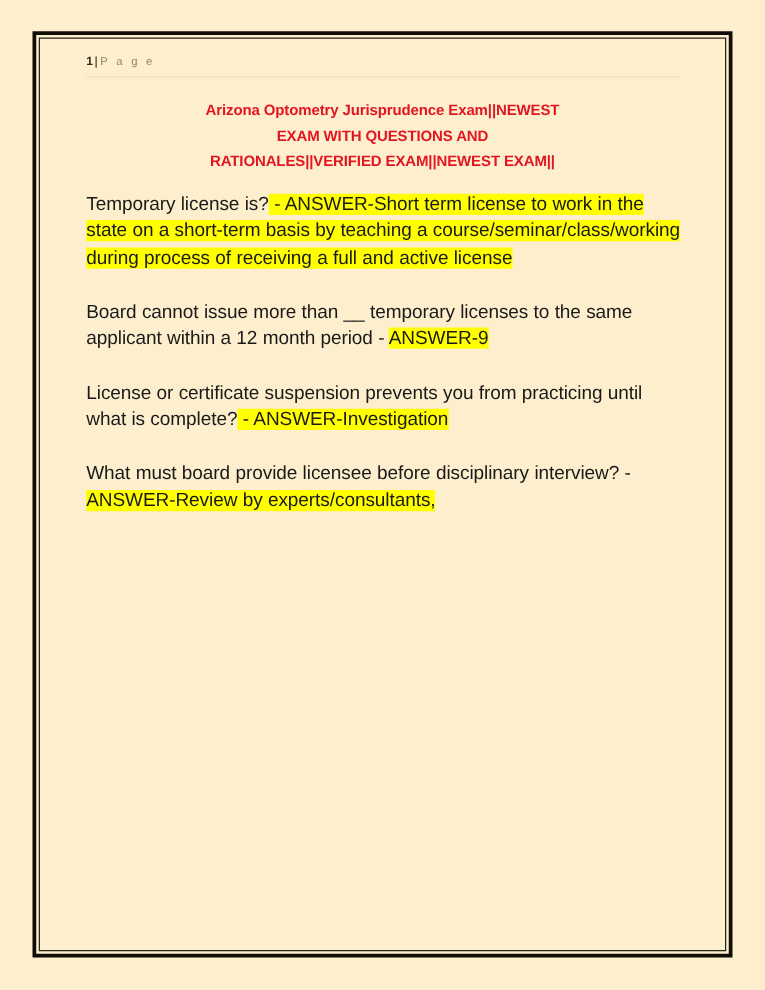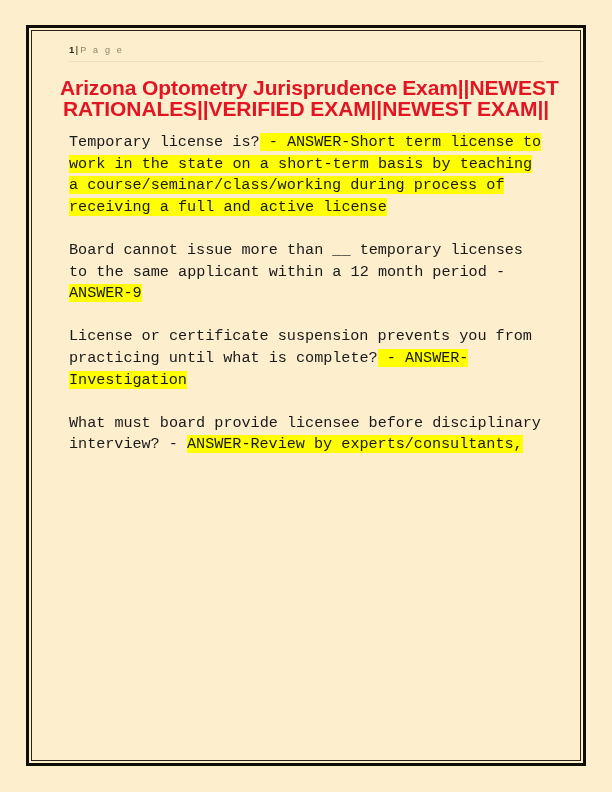--- a/index.html
+++ b/index.html
@@ -81,39 +81,38 @@
     height: 1px;
     background: #ece0c0;
   }
 
   
   .doc-title {
     margin: 16px 22px 0 22px;
     text-align: center;
     color: #e21522;
     font-weight: bold;
-    font-size: 21px;
+    font-size: 12px;
     line-height: 20.5px;
     letter-spacing: -0.1px;
   }
   .doc-title .tline { display: block; white-space: nowrap; }
 
   
   .qa-list {
     margin: 13px 0 0 31px;
     width: 478px;
   }
   .qa-block {
     font-size: 15.2px;
     line-height: 21.6px;
     color: #1a1a1a;
     margin-bottom: 21.6px;
     letter-spacing: -0.05px;
     word-spacing: 0.1px;
-    font-family: Liberation Mono, monospace;
   }
   .qa-block:last-child { margin-bottom: 18px; }
   .hl {
     background: #ffff00;
     color: #1a1a1a;
     box-decoration-break: clone;
     -webkit-box-decoration-break: clone;
   }
 </style>
 </head>
@@ -126,20 +125,21 @@
 
   <div id="content">
 
     <div class="page-header">
       <span class="folio-num">1</span><span class="folio-sep">|</span><span class="folio-word">P a g e</span>
     </div>
     <div class="header-rule"></div>
 
     <div class="doc-title">
       <span class="tline">Arizona Optometry Jurisprudence Exam||NEWEST</span>
+      <span class="tline">EXAM WITH QUESTIONS AND</span>
       <span class="tline">RATIONALES||VERIFIED EXAM||NEWEST EXAM||</span>
     </div>
 
     <div class="qa-list">
 
       <div class="qa-block"><span>Temporary license is?</span><span class="hl"> - ANSWER-Short term license to work in the state on a short-term basis by teaching a course/seminar/class/working during process of receiving a full and active license</span></div>
 
 
 
       <div class="qa-block"><span>Board cannot issue more than __ temporary licenses to the same applicant within a 12 month period - </span><span class="hl">ANSWER-9</span></div>

